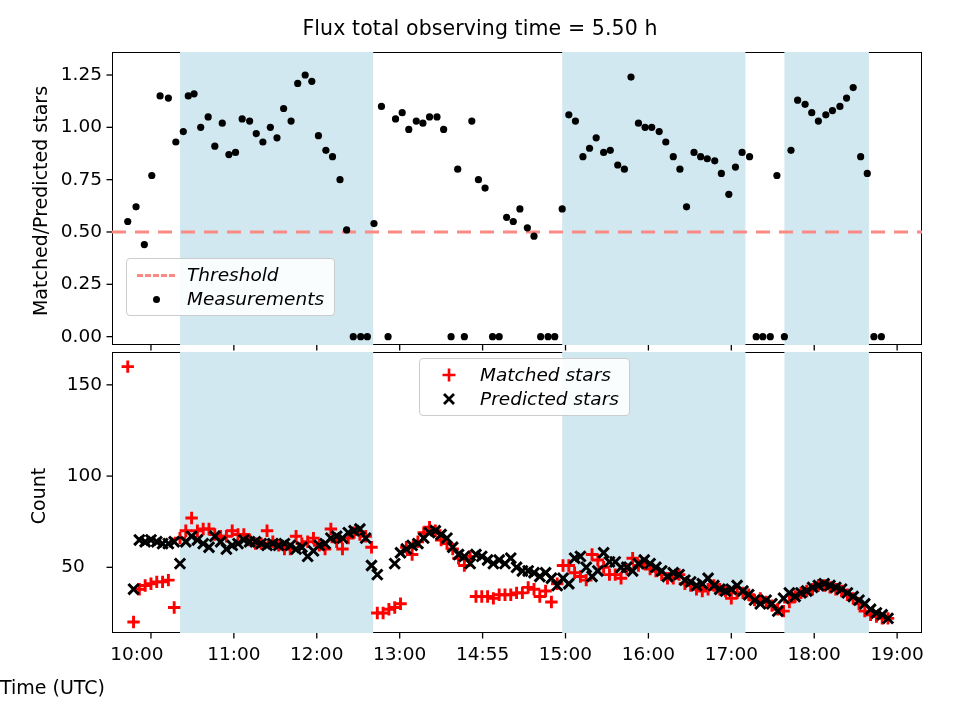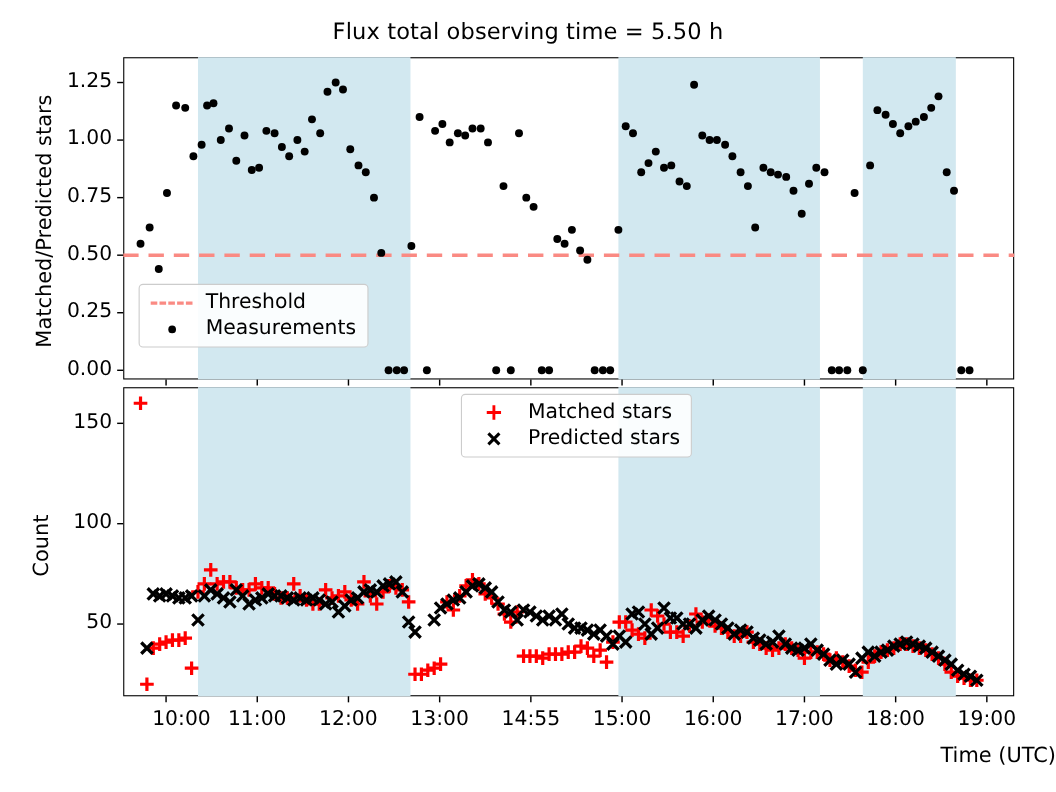--- a/index.html
+++ b/index.html
@@ -19,40 +19,40 @@
     font-size:20.5px;color:#000;letter-spacing:0.1px;
   }
 
   .ylabel{
     position:absolute;
     transform-origin:center center;
     transform:rotate(-90deg);
     text-align:center;font-size:19px;color:#000;white-space:nowrap;
   }
   .xlabel{
-    position:absolute;left:0;width:960px;text-align:right;
+    position:absolute;left:0;width:960px;text-align:left;
     font-size:19px;color:#000;
   }
 
   .ytick{
     position:absolute;text-align:right;font-size:18.5px;color:#000;
     white-space:nowrap;
   }
   .xtick{
     position:absolute;text-align:center;font-size:18.5px;color:#000;
     white-space:nowrap;
   }
 
   .legendbox{
     position:absolute;background:rgba(255,255,255,0.88);
     border:1px solid #cccccc;border-radius:4px;
     padding:6px 10px 6px 8px;
     display:flex;flex-direction:column;gap:4px;
   }
-  .legrow{display:flex;align-items:center;gap:10px;}
+  .legrow{display:flex;align-items:center;gap:10px;font-style:italic;}
   .legsym{width:42px;height:20px;display:flex;align-items:center;justify-content:center;flex:0 0 42px;}
   .legtext{font-size:18.5px;color:#000;white-space:nowrap;line-height:20px;}
 
   .dashsym{width:38px;height:0;border-top:3.2px dashed #fa8a83;}
   .dotsym{width:7px;height:7px;border-radius:50%;background:#000;}
 </style>
 </head>
 <body>
 
 <div id="figure">
@@ -501,21 +501,21 @@
       <line x1="565.5005117707267" y1="633" x2="565.5005117707267" y2="638.5" stroke="#000" stroke-width="1.3"></line>
       <line x1="648.4073694984646" y1="633" x2="648.4073694984646" y2="638.5" stroke="#000" stroke-width="1.3"></line>
       <line x1="731.3142272262027" y1="633" x2="731.3142272262027" y2="638.5" stroke="#000" stroke-width="1.3"></line>
       <line x1="814.2210849539406" y1="633" x2="814.2210849539406" y2="638.5" stroke="#000" stroke-width="1.3"></line>
       <line x1="897.1279426816785" y1="633" x2="897.1279426816785" y2="638.5" stroke="#000" stroke-width="1.3"></line>
     </svg>
 
   <div class="ylabel" style="left:-52px;top:485px;width:180px;">Count</div>
 
   <div id="bot-yticks">
-      <div class="ytick" style="left: 20px; width: 82px; top: 555.312px;">50</div>
+      <div class="ytick" style="left: 32px; width: 82px; top: 555.312px; text-align: center;">50</div>
       <div class="ytick" style="left: 20px; width: 82px; top: 464.078px;">100</div>
       <div class="ytick" style="left: 20px; width: 82px; top: 372.844px;">150</div>
     </div>
 
   <div class="legendbox" id="legend-bot" style="left:399px;top:358px;margin-left:20px;">
     <div class="legrow">
       <span class="legsym">
         <svg width="20" height="20" viewBox="0 0 20 20">
             <path d="M10 3.5 V16.5 M3.5 10 H16.5" stroke="#ff0000" stroke-width="2.6" stroke-linecap="butt"></path>
           </svg>
@@ -526,21 +526,21 @@
       <span class="legsym">
         <svg width="20" height="20" viewBox="0 0 20 20">
             <path d="M5 5 L15 15 M15 5 L5 15" stroke="#000000" stroke-width="2.8" stroke-linecap="butt"></path>
           </svg>
       </span>
       <span class="legtext">Predicted stars</span>
     </div>
   </div>
 
   <div id="xticks">
-      <div class="xtick" style="left: 115px; width: 100px; top: 643px;">10:00</div>
+      <div class="xtick" style="left: 87px; width: 100px; top: 643px;">10:00</div>
       <div class="xtick" style="left: 183.873px; width: 100px; top: 643px; text-align: center;">11:00</div>
       <div class="xtick" style="left: 266.78px; width: 100px; top: 643px;">12:00</div>
       <div class="xtick" style="left: 349.687px; width: 100px; top: 643px;">13:00</div>
       <div class="xtick" style="left: 432.594px; width: 100px; top: 643px;">14:55</div>
       <div class="xtick" style="left: 515.501px; width: 100px; top: 643px;">15:00</div>
       <div class="xtick" style="left: 598.407px; width: 100px; top: 643px;">16:00</div>
       <div class="xtick" style="left: 681.314px; width: 100px; top: 643px;">17:00</div>
       <div class="xtick" style="left: 764.221px; width: 100px; top: 643px;">18:00</div>
       <div class="xtick" style="left: 847.128px; width: 100px; top: 643px;">19:00</div>
     </div>

